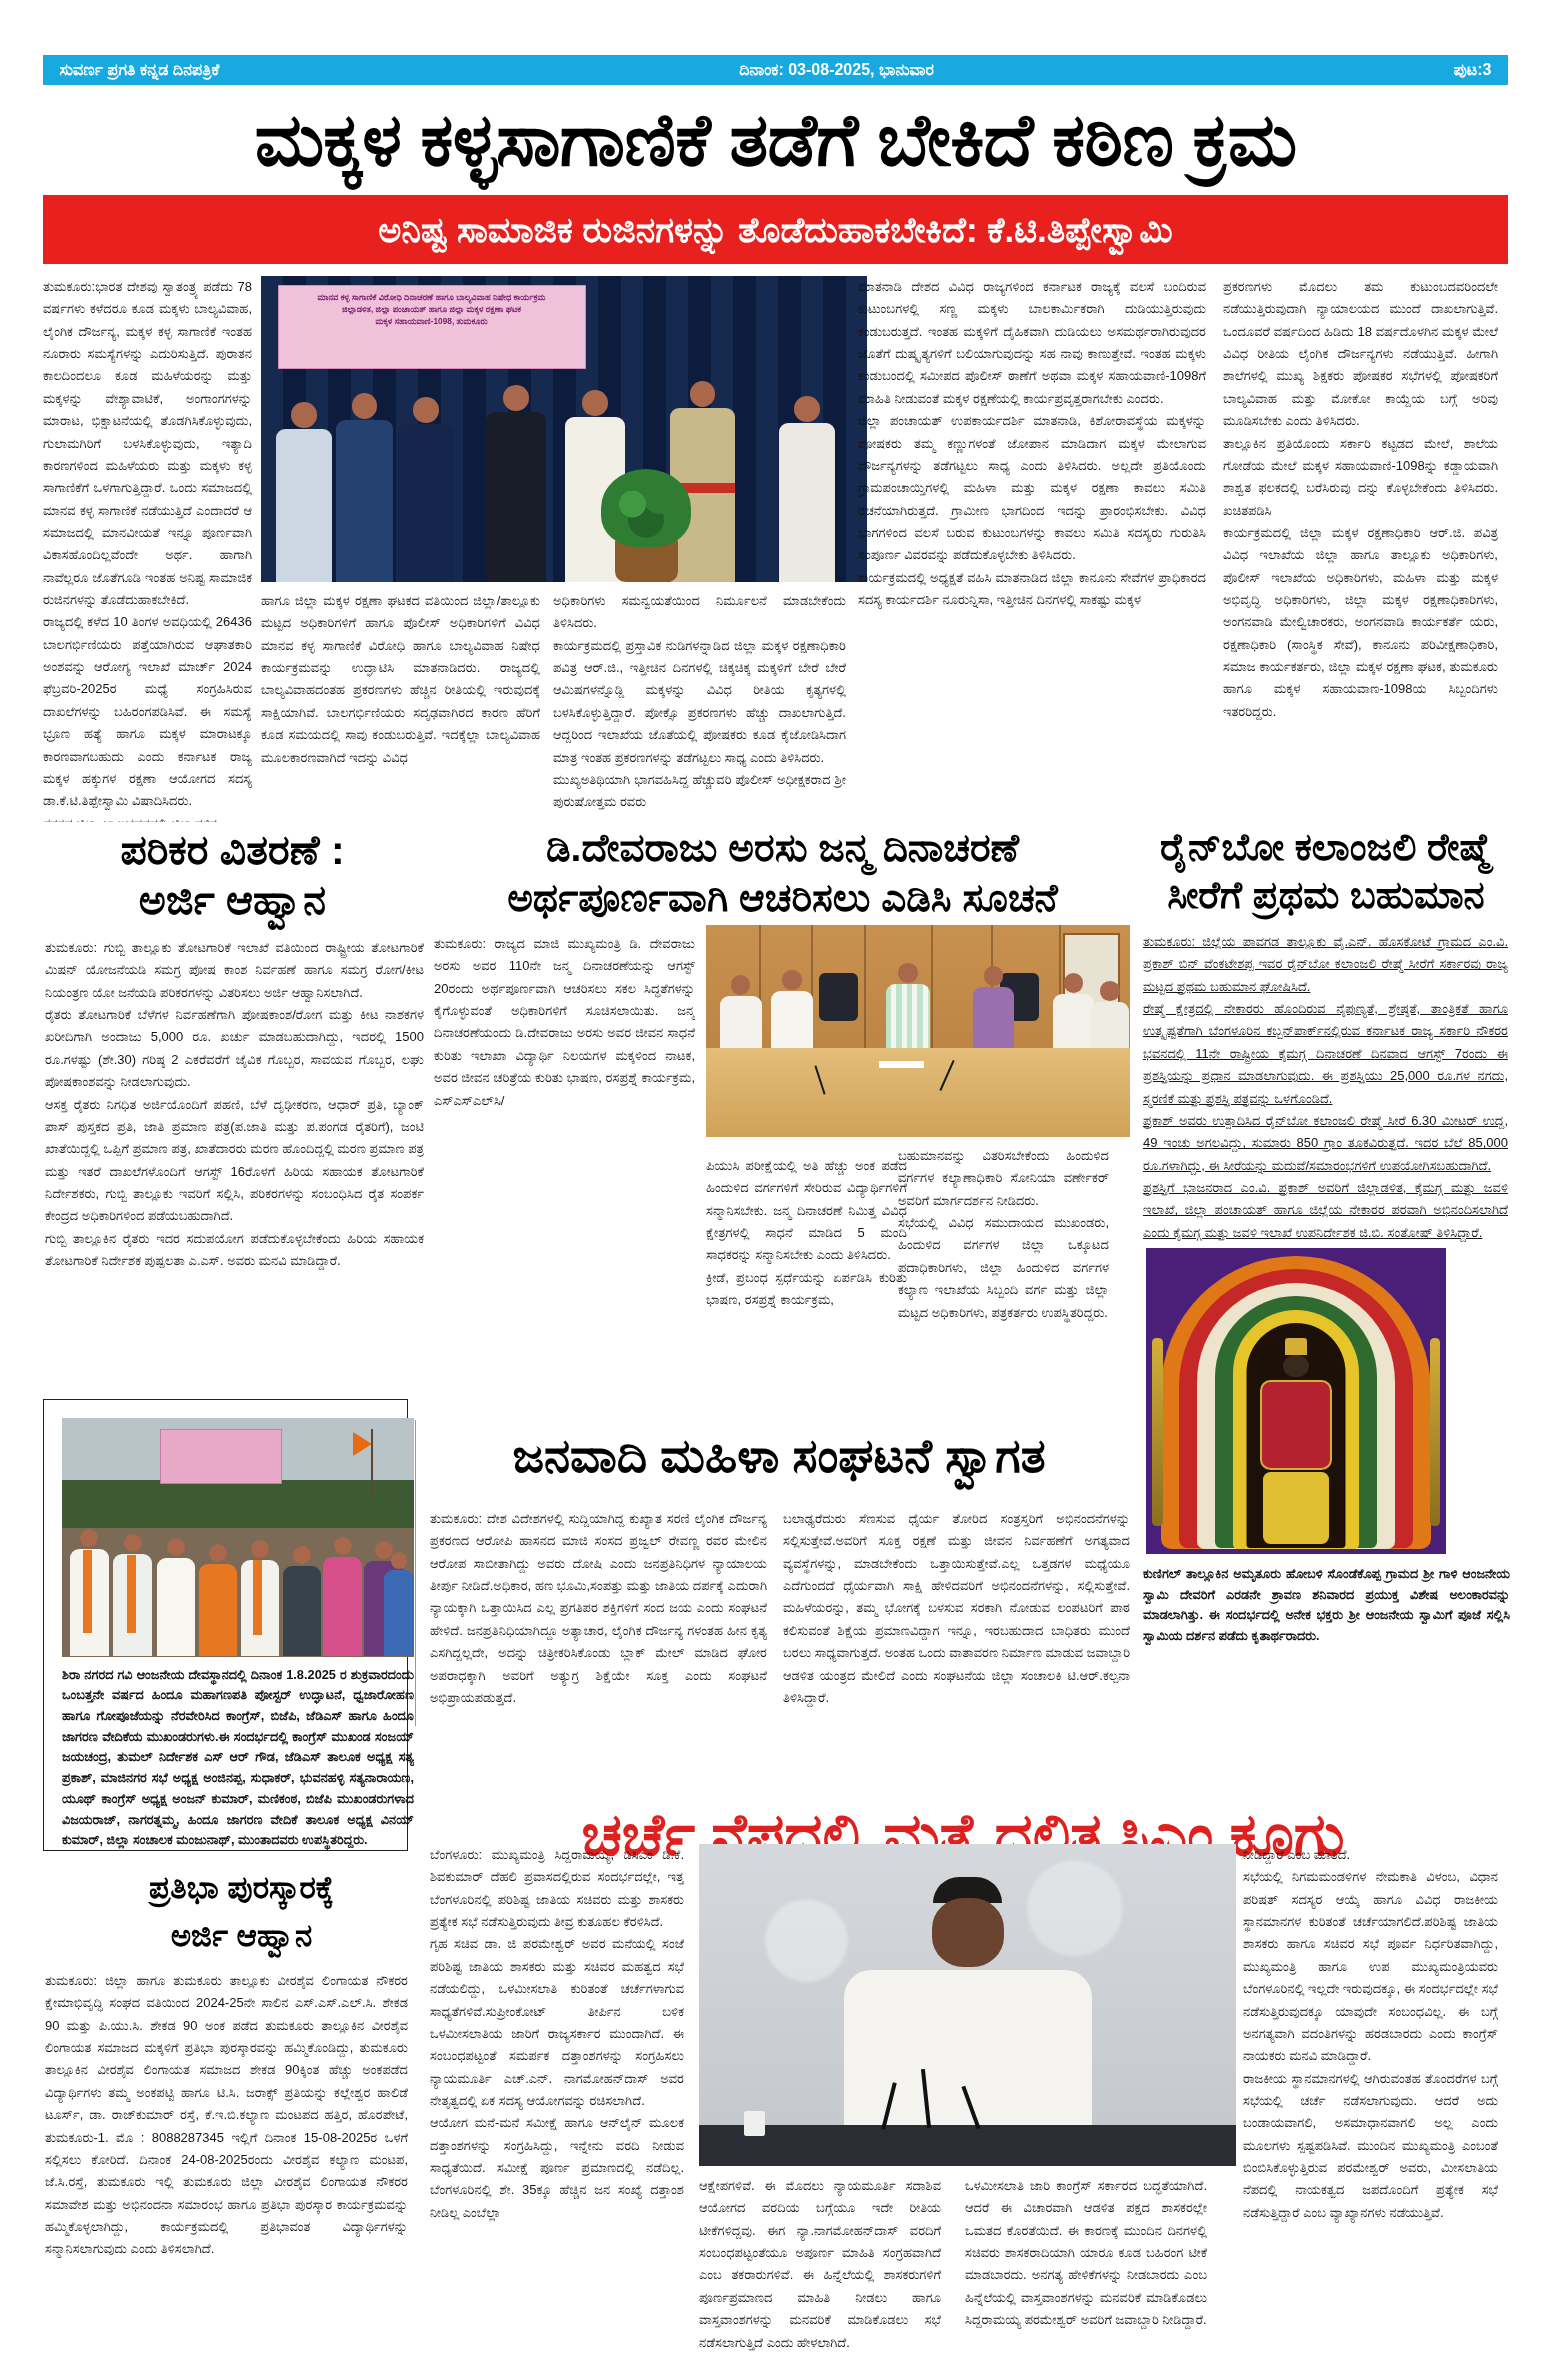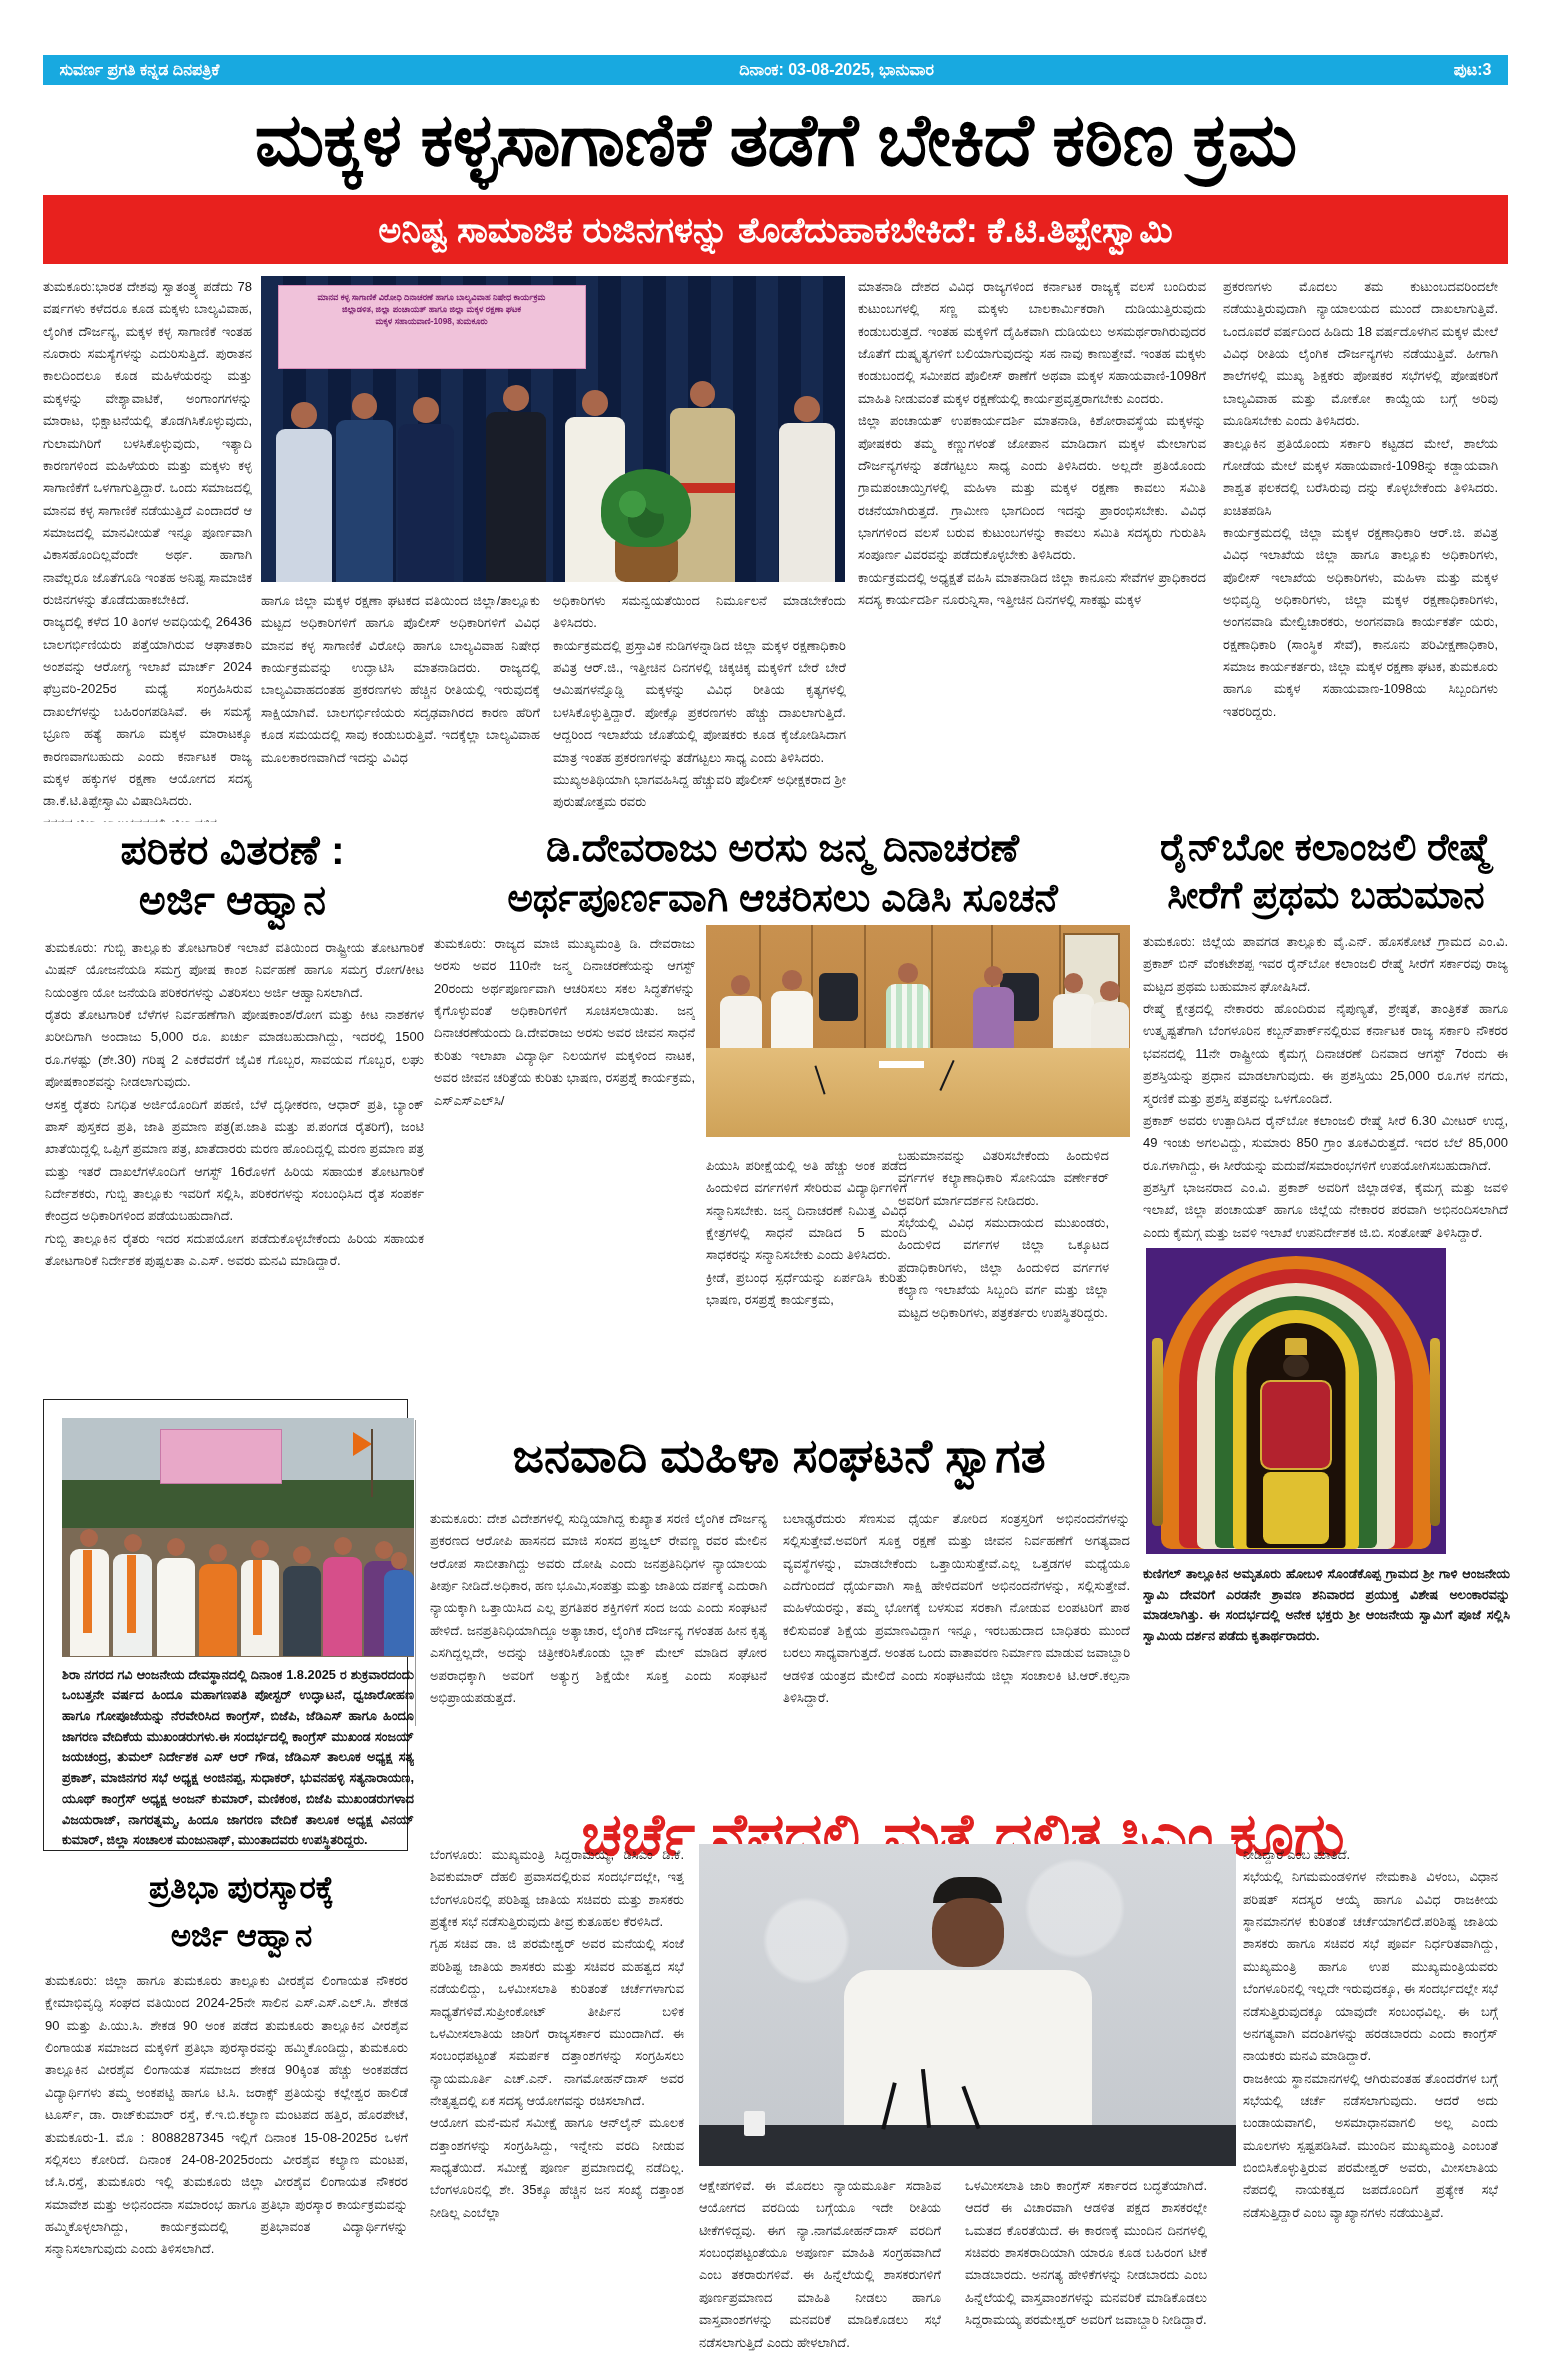--- a/index.html
+++ b/index.html
@@ -17,21 +17,21 @@
   .sec-head{position:absolute;text-align:center;font-weight:900;color:#000;}
   .red-head{position:absolute;text-align:center;font-weight:900;color:#e0201f;white-space:nowrap;}
   
   .col{position:absolute;font-size:13px;line-height:1.72;text-align:justify;color:#151515;
        overflow:hidden;white-space:pre-line;}
   .cap{position:absolute;font-size:12.8px;line-height:1.62;text-align:justify;font-weight:600;color:#111;
        overflow:hidden;white-space:pre-line;}
   .vrule{position:absolute;width:0.8px;background:#9a9a9a;}
   
   .photo{position:absolute;overflow:hidden;background:#888;}
-  .photo1{background:repeating-linear-gradient(90deg,#16294f 0 22.5px,#0d1c3d 22.5px 45px);}
+  .photo1{background:repeating-linear-gradient(90deg,#16294f 0 22.5px,#0d1c3d 22.5px 45px);padding-left:22px;}
   .p1-banner{position:absolute;left:16.5px;top:9px;width:308px;height:84px;background:#f0c2da;
              border:1.5px solid #d98cb8;box-sizing:border-box;padding:4.5px 7.5px;overflow:hidden;}
   .p1-banner .t{font-size:8.3px;line-height:1.5;color:#7a1f6e;font-weight:700;text-align:center;white-space:pre-line;}
   .person{position:absolute;bottom:0;}
   .person .head{width:25.5px;height:25.5px;border-radius:50%;background:#a9674b;margin:0 auto;}
   .person .body{width:100%;border-radius:9px 9px 0 0;margin-top:1.5px;}
   .photo2{background:linear-gradient(#c8914f,#b57d3e);}
   .photo2 .panel{position:absolute;top:0;bottom:0;width:1.5px;background:rgba(90,55,20,.45);}
   .photo2 .table{position:absolute;left:0;right:0;bottom:0;height:42%;background:linear-gradient(#e3bd7a,#cfa258);}
   .photo2 .chair{position:absolute;width:39px;height:48px;background:#23262e;border-radius:6px;}
@@ -173,21 +173,21 @@
 
   <div class="col" style="left:706px;top:1145px;width:201px;height:263px;margin-top:10px;">ಪಿಯುಸಿ ಪರೀಕ್ಷೆಯಲ್ಲಿ ಅತಿ ಹೆಚ್ಚು ಅಂಕ ಪಡೆದ ಹಿಂದುಳಿದ ವರ್ಗಗಳಿಗೆ ಸೇರಿರುವ ವಿದ್ಯಾರ್ಥಿಗಳಿಗೆ ಸನ್ಮಾನಿಸಬೇಕು. ಜನ್ಮ ದಿನಾಚರಣೆ ನಿಮಿತ್ತ ವಿವಿಧ ಕ್ಷೇತ್ರಗಳಲ್ಲಿ ಸಾಧನೆ ಮಾಡಿದ 5 ಮಂದಿ ಸಾಧಕರನ್ನು ಸನ್ಮಾನಿಸಬೇಕು ಎಂದು ತಿಳಿಸಿದರು.
 ಕ್ರೀಡೆ, ಪ್ರಬಂಧ ಸ್ಪರ್ಧೆಯನ್ನು ಏರ್ಪಡಿಸಿ ಕುರಿತು ಭಾಷಣ, ರಸಪ್ರಶ್ನೆ ಕಾರ್ಯಕ್ರಮ,</div>
   <div class="col" style="left:898px;top:1145px;width:211px;height:263px;">ಬಹುಮಾನವನ್ನು ವಿತರಿಸಬೇಕೆಂದು ಹಿಂದುಳಿದ ವರ್ಗಗಳ ಕಲ್ಯಾಣಾಧಿಕಾರಿ ಸೋನಿಯಾ ವರ್ಣೇಕರ್ ಅವರಿಗೆ ಮಾರ್ಗದರ್ಶನ ನೀಡಿದರು.
 ಸಭೆಯಲ್ಲಿ ವಿವಿಧ ಸಮುದಾಯದ ಮುಖಂಡರು, ಹಿಂದುಳಿದ ವರ್ಗಗಳ ಜಿಲ್ಲಾ ಒಕ್ಕೂಟದ ಪದಾಧಿಕಾರಿಗಳು, ಜಿಲ್ಲಾ ಹಿಂದುಳಿದ ವರ್ಗಗಳ ಕಲ್ಯಾಣ ಇಲಾಖೆಯ ಸಿಬ್ಬಂದಿ ವರ್ಗ ಮತ್ತು ಜಿಲ್ಲಾ ಮಟ್ಟದ ಅಧಿಕಾರಿಗಳು, ಪತ್ರಕರ್ತರು ಉಪಸ್ಥಿತರಿದ್ದರು.</div>
 
   <div class="sec-head" style="left:1142px;top:823px;width:368px;font-size:38px;line-height:48px;">
     <div>ರೈನ್‌ಬೋ ಕಲಾಂಜಲಿ ರೇಷ್ಮೆ</div>
     <div>ಸೀರೆಗೆ ಪ್ರಥಮ ಬಹುಮಾನ</div>
   </div>
-  <div class="col" style="left:1143px;top:931px;width:365px;height:312px;">ತುಮಕೂರು: ಜಿಲ್ಲೆಯ ಪಾವಗಡ ತಾಲ್ಲೂಕು ವೈ.ಎನ್. ಹೊಸಕೋಟೆ ಗ್ರಾಮದ ಎಂ.ವಿ. ಪ್ರಕಾಶ್ ಬಿನ್ ವೆಂಕಟೇಶಪ್ಪ ಇವರ ರೈನ್‌ಬೋ ಕಲಾಂಜಲಿ ರೇಷ್ಮೆ ಸೀರೆಗೆ ಸರ್ಕಾರವು ರಾಜ್ಯ ಮಟ್ಟದ ಪ್ರಥಮ ಬಹುಮಾನ ಘೋಷಿಸಿದೆ.
+  <div class="col" style="left:1143px;top:931px;width:365px;height:312px;text-decoration:underline;">ತುಮಕೂರು: ಜಿಲ್ಲೆಯ ಪಾವಗಡ ತಾಲ್ಲೂಕು ವೈ.ಎನ್. ಹೊಸಕೋಟೆ ಗ್ರಾಮದ ಎಂ.ವಿ. ಪ್ರಕಾಶ್ ಬಿನ್ ವೆಂಕಟೇಶಪ್ಪ ಇವರ ರೈನ್‌ಬೋ ಕಲಾಂಜಲಿ ರೇಷ್ಮೆ ಸೀರೆಗೆ ಸರ್ಕಾರವು ರಾಜ್ಯ ಮಟ್ಟದ ಪ್ರಥಮ ಬಹುಮಾನ ಘೋಷಿಸಿದೆ.
 ರೇಷ್ಮೆ ಕ್ಷೇತ್ರದಲ್ಲಿ ನೇಕಾರರು ಹೊಂದಿರುವ ನೈಪುಣ್ಯತೆ, ಶ್ರೇಷ್ಠತೆ, ತಾಂತ್ರಿಕತೆ ಹಾಗೂ ಉತ್ಕೃಷ್ಟತೆಗಾಗಿ ಬೆಂಗಳೂರಿನ ಕಬ್ಬನ್‌ಪಾರ್ಕ್‌ನಲ್ಲಿರುವ ಕರ್ನಾಟಕ ರಾಜ್ಯ ಸರ್ಕಾರಿ ನೌಕರರ ಭವನದಲ್ಲಿ 11ನೇ ರಾಷ್ಟ್ರೀಯ ಕೈಮಗ್ಗ ದಿನಾಚರಣೆ ದಿನವಾದ ಆಗಸ್ಟ್ 7ರಂದು ಈ ಪ್ರಶಸ್ತಿಯನ್ನು ಪ್ರಧಾನ ಮಾಡಲಾಗುವುದು. ಈ ಪ್ರಶಸ್ತಿಯು 25,000 ರೂ.ಗಳ ನಗದು, ಸ್ಮರಣಿಕೆ ಮತ್ತು ಪ್ರಶಸ್ತಿ ಪತ್ರವನ್ನು ಒಳಗೊಂಡಿದೆ.
 ಪ್ರಕಾಶ್ ಅವರು ಉತ್ಪಾದಿಸಿದ ರೈನ್‌ಬೋ ಕಲಾಂಜಲಿ ರೇಷ್ಮೆ ಸೀರೆ 6.30 ಮೀಟರ್ ಉದ್ದ, 49 ಇಂಚು ಅಗಲವಿದ್ದು, ಸುಮಾರು 850 ಗ್ರಾಂ ತೂಕವಿರುತ್ತದೆ. ಇದರ ಬೆಲೆ 85,000 ರೂ.ಗಳಾಗಿದ್ದು, ಈ ಸೀರೆಯನ್ನು ಮದುವೆ/ಸಮಾರಂಭಗಳಿಗೆ ಉಪಯೋಗಿಸಬಹುದಾಗಿದೆ.
 ಪ್ರಶಸ್ತಿಗೆ ಭಾಜನರಾದ ಎಂ.ವಿ. ಪ್ರಕಾಶ್ ಅವರಿಗೆ ಜಿಲ್ಲಾಡಳಿತ, ಕೈಮಗ್ಗ ಮತ್ತು ಜವಳಿ ಇಲಾಖೆ, ಜಿಲ್ಲಾ ಪಂಚಾಯತ್ ಹಾಗೂ ಜಿಲ್ಲೆಯ ನೇಕಾರರ ಪರವಾಗಿ ಅಭಿನಂದಿಸಲಾಗಿದೆ ಎಂದು ಕೈಮಗ್ಗ ಮತ್ತು ಜವಳಿ ಇಲಾಖೆ ಉಪನಿರ್ದೇಶಕ ಜಿ.ಬಿ. ಸಂತೋಷ್ ತಿಳಿಸಿದ್ದಾರೆ.</div>
 
   <div class="photo photo3" style="left:1146px;top:1248px;width:300px;height:306px;">
     <div class="ring" style="top:7.5px;width:270px;height:293px;background:#e07818;"></div>
     <div class="ring" style="top:21px;width:234px;height:279px;background:#c62828;"></div>
     <div class="ring" style="top:35px;width:198px;height:266px;background:#ece4cd;"></div>
     <div class="ring" style="top:48px;width:162px;height:252px;background:#2f6b2f;"></div>
     <div class="ring" style="top:62px;width:126px;height:239px;background:#e6c52a;"></div>

